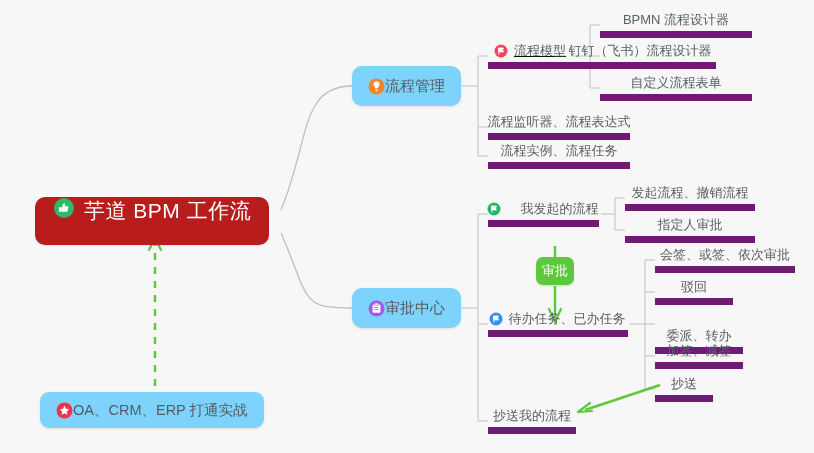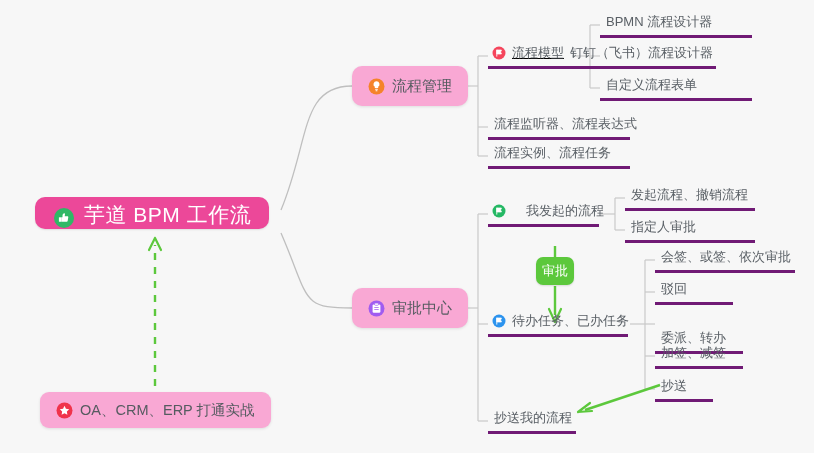--- a/index.html
+++ b/index.html
@@ -9,63 +9,64 @@
     font-family:"Liberation Sans","DejaVu Sans",sans-serif;
     overflow:hidden;
     position:relative;
   }
   #canvas{position:absolute;left:0;top:0;width:814px;height:453px;}
   svg.links{position:absolute;left:0;top:0;width:814px;height:453px;pointer-events:none;}
 
   
   .root-node{
     position:absolute;
-    display:flex;align-items:flex-end;gap:9px;
-    background:#ec4899;
+    display:flex;align-items:flex-start;gap:9px;
+    background:#b91c1c;
     border-radius:10px;
     padding:0 18px;
-    height:32px;
+    height:48px;
     box-sizing:border-box;
     box-shadow:0 1px 2px rgba(0,0,0,.10);
   }
   .root-node .label{
     color:#ffffff;
     font-size:21px;
     letter-spacing:.5px;
     white-space:nowrap;
   }
 
   
   .card{
     position:absolute;
-    display:flex;align-items:center;gap:7px;
-    background:#f9a8d4;
+    display:flex;align-items:center;
+    background:#7dd3fc;
     border-radius:9px;
     padding:0 16px;
     height:36px;
     box-sizing:border-box;
     box-shadow:0 1px 3px rgba(0,0,0,.10);
   }
   .card .label{
     color:#555b60;
     font-size:14.5px;
     white-space:nowrap;
   }
   .card.big{height:40px;border-radius:10px;}
   .card.big .label{font-size:15px;}
 
   
   .uline{
     position:absolute;
     display:flex;align-items:center;gap:6px;
     box-sizing:border-box;
     padding:0 6px 4px 6px;
-    border-bottom:3px solid #701a75;
+    border-bottom:7px solid #701a75;
     height:26px;
     white-space:nowrap;
+    justify-content:center;
   }
   .uline .label{
     color:#5a6066;
     font-size:13px;
     white-space:nowrap;
   }
   .uline.hasicon{padding-left:4px;}
 
   
   .badge{

